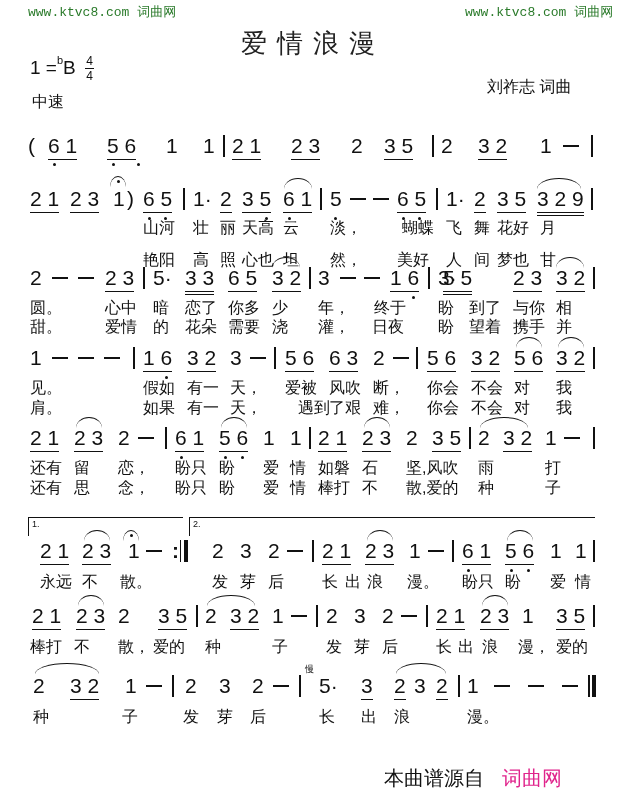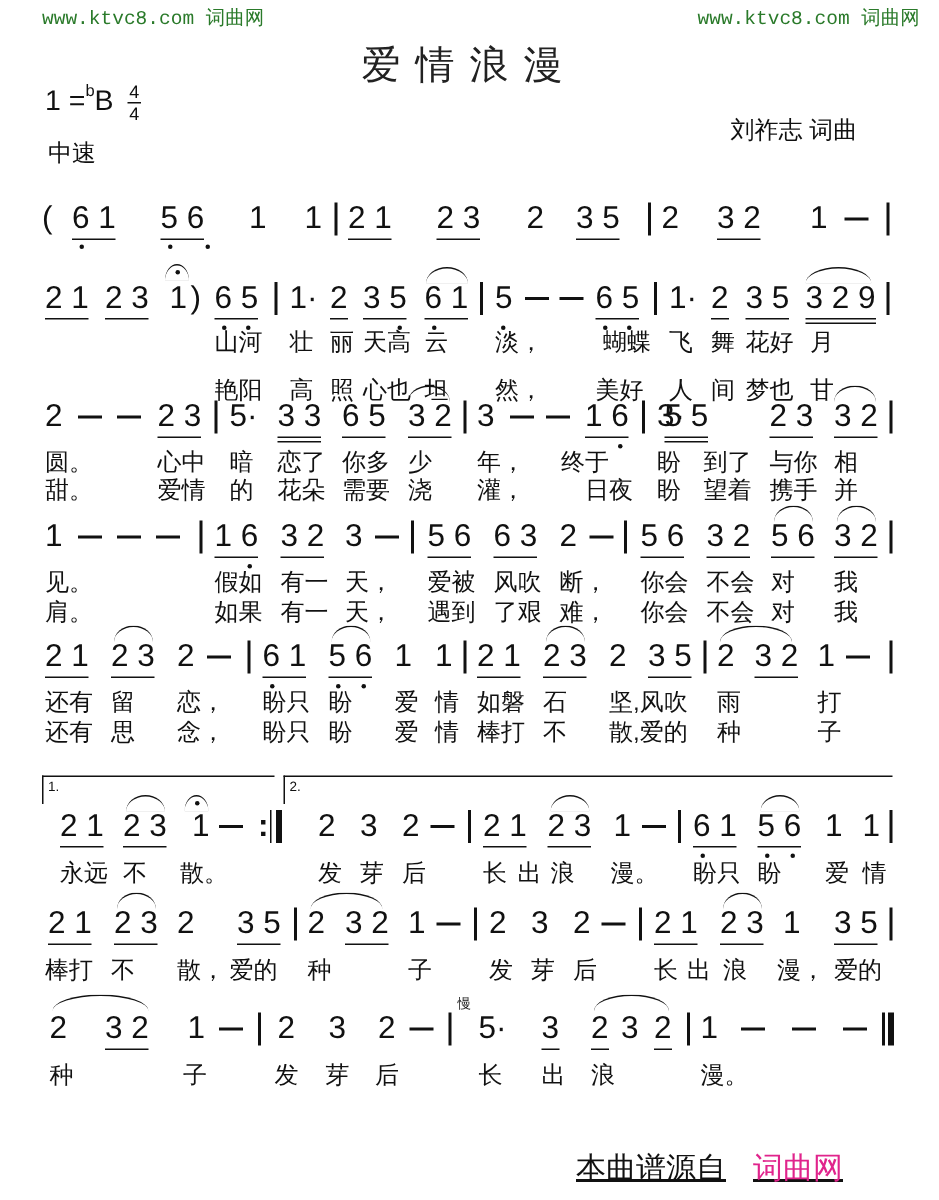--- a/index.html
+++ b/index.html
@@ -23,21 +23,21 @@
   .u2 { border-bottom:4px double #111; }
   .bar { position:absolute; top:2px; width:2px; height:22px; background:#111; }
   .dash { position:absolute; top:12px; height:2px; width:16px; background:#111; }
   .dotbelow { position:absolute; width:3px; height:3px; border-radius:50%; background:#111; }
   .dotabove { position:absolute; width:3px; height:3px; border-radius:50%; background:#111; }
   .slur { position:absolute; height:10px; border-top:1.5px solid #111; border-radius:50% 50% 0 0 / 100% 100% 0 0; }
   .lyr { position:absolute; left:0; width:626px; height:20px; font-size:16px; }
   .lyr span { position:absolute; white-space:pre; }
   .volta { position:absolute; border-left:1px solid #111; border-top:1px solid #111; height:18px; }
   .volta span { position:absolute; left:3px; top:1px; font-size:9px; }
-  .footer { position:absolute; left:384px; top:765px; font-size:20px; color:#111;text-decoration:underline; }
+  .footer { position:absolute; left:384px; top:765px; font-size:20px; color:#111; }
   .footer .brand { color:#e0248c; margin-left:18px; }
 </style>
 </head>
 <body>
 
 <div class="wm" style="left:28px">
   <span>www.ktvc8.com</span>
   <span class="cn">词曲网</span>
 </div>
 <div class="wm" style="left:465px">
@@ -181,21 +181,21 @@
   <span style="left:556px">相</span>
 </div>
 <div class="lyr" style="top:317px">
   <span style="left:30px">甜。</span>
   <span style="left:105px">爱情</span>
   <span style="left:153px">的</span>
   <span style="left:185px">花朵</span>
   <span style="left:228px">需要</span>
   <span style="left:272px">浇</span>
   <span style="left:318px">灌，</span>
-  <span style="left:390px">日夜</span>
+  <span style="left:372px">日夜</span>
   <span style="left:438px">盼</span>
   <span style="left:469px">望着</span>
   <span style="left:513px">携手</span>
   <span style="left:556px">并</span>
 </div>
 
 <div class="row" style="top:345px">
   <span class="tok" style="left:30px">1</span>
   <div class="dash" style="left:52px"></div>
   <div class="dash" style="left:78px"></div>
@@ -231,21 +231,21 @@
   <span style="left:427px">你会</span>
   <span style="left:471px">不会</span>
   <span style="left:514px">对</span>
   <span style="left:556px">我</span>
 </div>
 <div class="lyr" style="top:398px">
   <span style="left:30px">肩。</span>
   <span style="left:143px">如果</span>
   <span style="left:187px">有一</span>
   <span style="left:230px">天，</span>
-  <span style="left:285px">遇到</span>
+  <span style="left:298px">遇到</span>
   <span style="left:329px">了艰</span>
   <span style="left:373px">难，</span>
   <span style="left:427px">你会</span>
   <span style="left:471px">不会</span>
   <span style="left:514px">对</span>
   <span style="left:556px">我</span>
 </div>
 
 <div class="row" style="top:425px">
   <span class="tok u1" style="left:30px">2 1</span>

